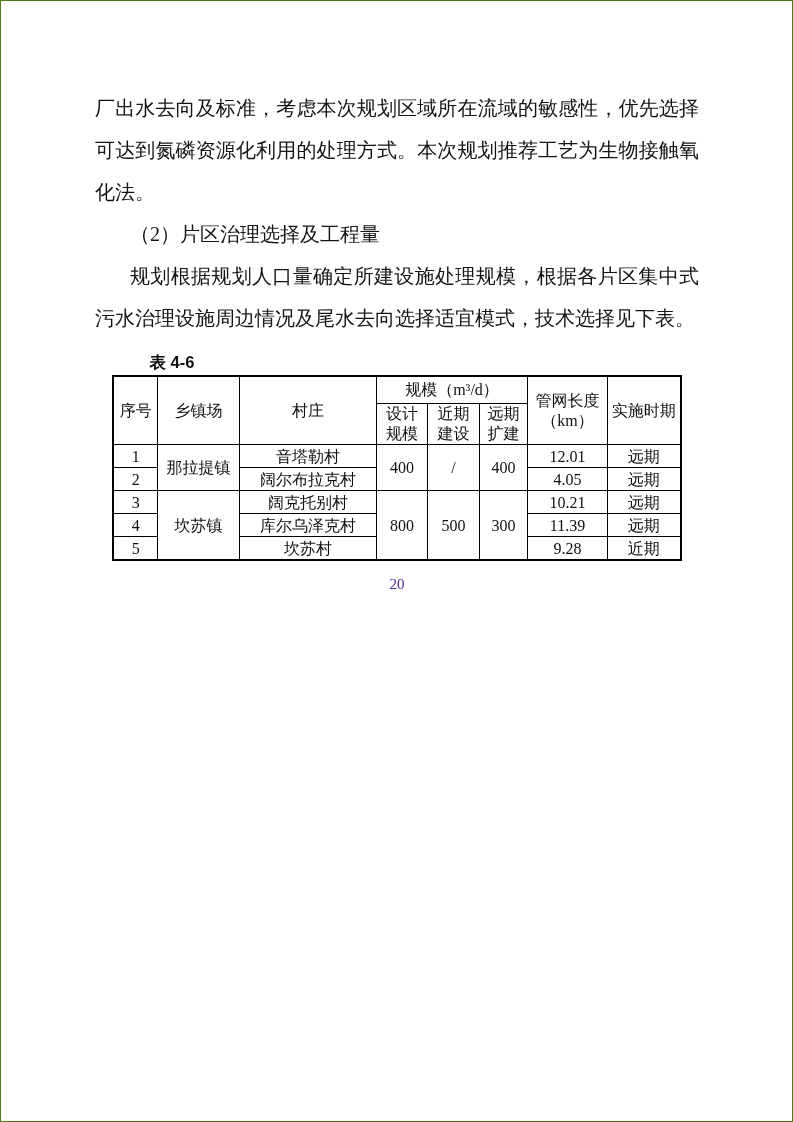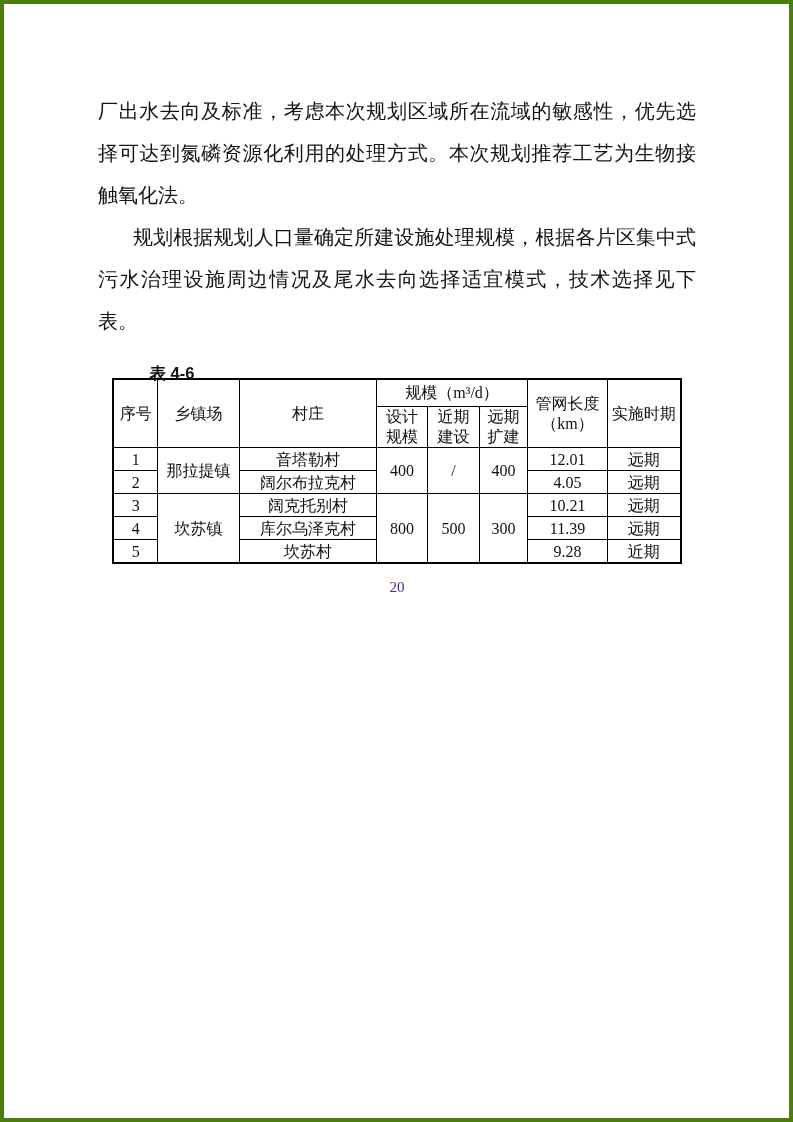--- a/index.html
+++ b/index.html
@@ -6,21 +6,21 @@
     margin: 0;
     padding: 0;
     background: #ffffff;
   }
   .page {
     position: relative;
     width: 793px;
     height: 1122px;
     box-sizing: border-box;
     background: #ffffff;
-    border: 4px solid #4d7c0f;
+    border: 1px solid #4d7c0f;
     overflow: hidden;
     font-family: "Liberation Serif", "DejaVu Serif", serif;
     color: #141414;
   }
   .content {
     box-sizing: border-box;
     padding: 86px 93px 0 94px;
   }
   p.body-text {
     margin: 0;
@@ -41,21 +41,21 @@
     line-height: 27px;
     text-align: center;
     font-family: "Liberation Sans", "DejaVu Sans", sans-serif;
     font-weight: bold;
     font-size: 16.5px;
     color: #101010;
   }
   .cap-label {
     position: absolute;
     left: 36px;
-    top: 12px;
+    top: 4px;
   }
   table.result-table {
     width: 567px;
     margin: 0 auto;
     border-collapse: collapse;
     table-layout: fixed;
     border: 2px solid #000;
     font-size: 16px;
     color: #101010;
   }
@@ -77,20 +77,21 @@
     color: #4c1d95;
   }
 </style>
 </head>
 <body>
 
 <div class="page">
   <div class="content">
 
     <p class="body-text">厂出水去向及标准，考虑本次规划区域所在流域的敏感性，优先选择可达到氮磷资源化利用的处理方式。本次规划推荐工艺为生物接触氧化法。</p>
+    <p class="body-text indent">（2）片区治理选择及工程量</p>
     <p class="body-text indent">规划根据规划人口量确定所建设施处理规模，根据各片区集中式污水治理设施周边情况及尾水去向选择适宜模式，技术选择见下表。</p>
 
     <div class="table-caption">
       <span class="cap-label">表 4-6</span>
     </div>
 
     <table class="result-table">
       <colgroup>
         <col style="width:44px">
         <col style="width:82px">

